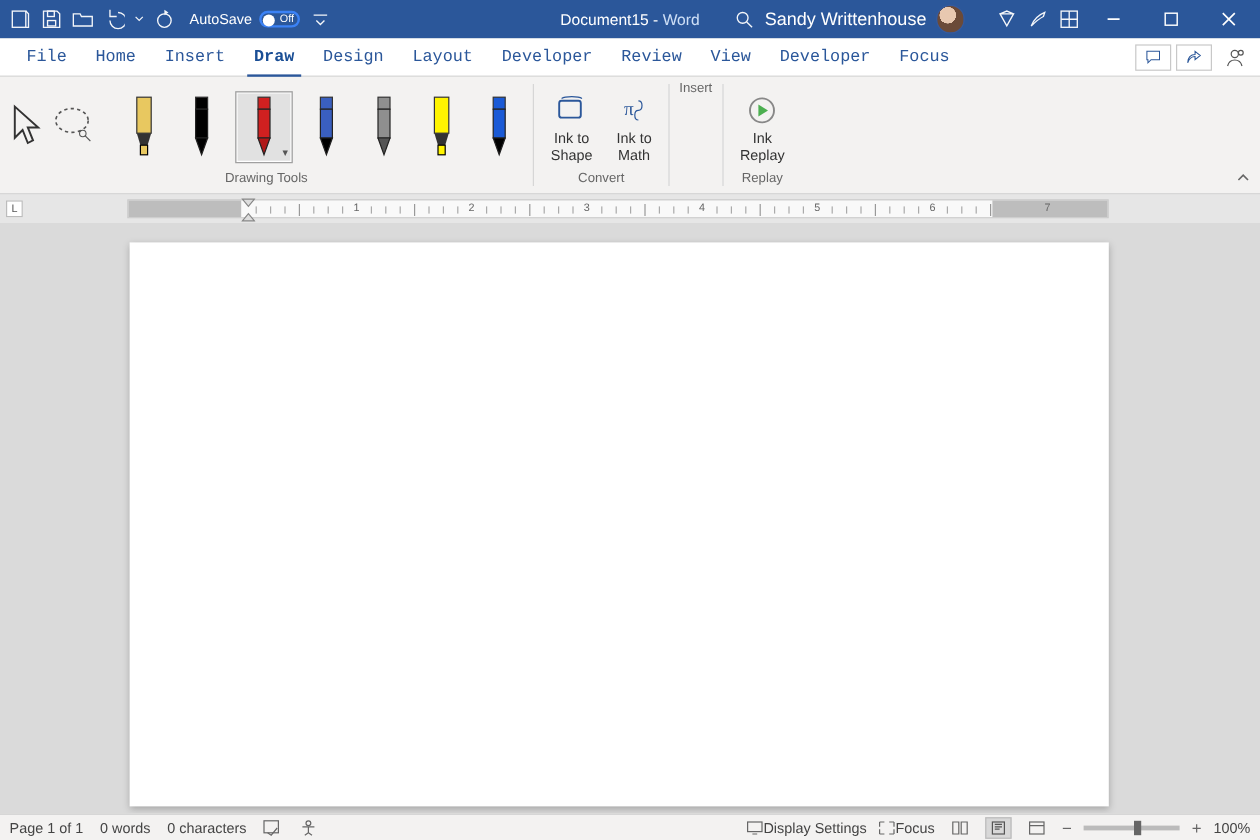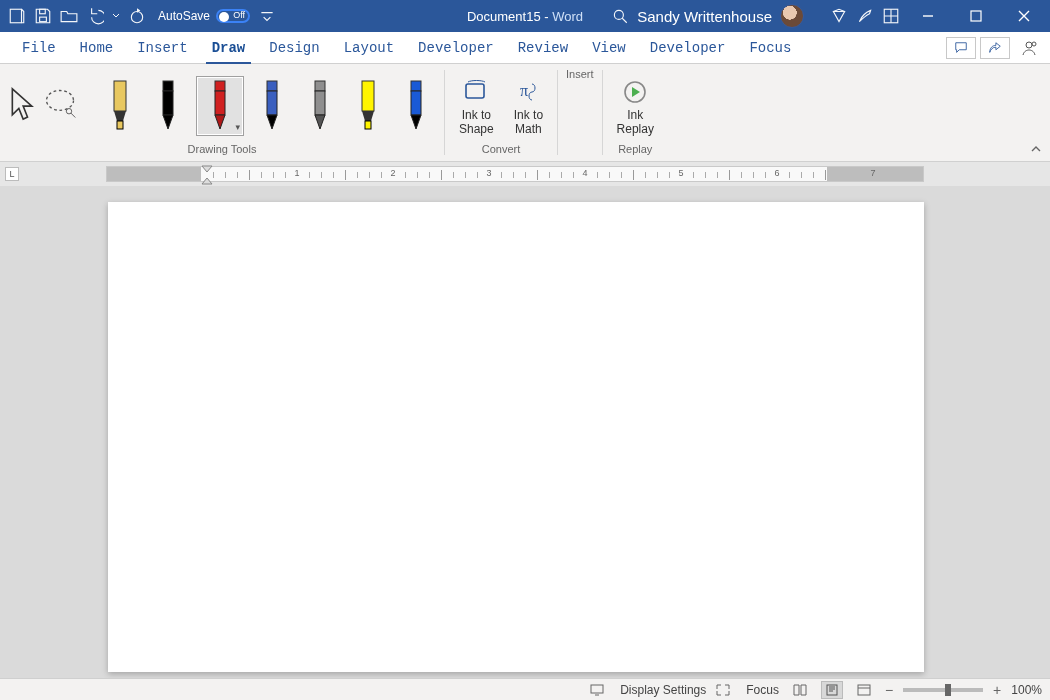--- a/index.html
+++ b/index.html
@@ -156,21 +156,21 @@
     width: 22px; height: 18px; border: 1px solid transparent;
     display:flex;align-items:center;justify-content:center;color:#555;
   }
   .viewbtn.active { background: #d8d8d8; border-color: #bbb; }
   .zoom-slider {
     width: 80px; height: 4px; background: #bbb; position: relative;
   }
   .zoom-slider .thumb {
     width: 6px; height: 12px; background: #666; position: absolute; top: -4px; left: 42px;
   }
-  .sicon { display:inline-flex; align-items:center; gap:16px; }
+  .sicon { display:inline-flex; align-items:center; gap:0; }
   .ruler .tick {
     position:absolute; top:5px; width:1px; height:6px; background:#aaa;
   }
   .ruler .tickm {
     position:absolute; top:3px; width:1px; height:10px; background:#999;
   }
   .indent-marker{
     position:absolute; left:94px; top:-2px;
   }
 </style>
@@ -500,20 +500,37 @@
         <span class="tickm" style="left: 718px;"></span>
       </div>
   </div>
 </div>
 
 <div class="workspace">
   <div class="page"></div>
 </div>
 
 <div class="statusbar">
+  <div class="sleft">
+    <span>Page 1 of 1</span>
+    <span>0 words</span>
+    <span>0 characters</span>
+    <span class="sicon">
+      <svg width="16" height="14" viewBox="0 0 16 14">
+          <rect x="1" y="1" width="12" height="10" fill="none" stroke="#666"></rect>
+          <path d="M4 11l3 2 5-6" fill="none" stroke="#666"></path>
+        </svg>
+    </span>
+    <span class="sicon">
+      <svg width="16" height="14" viewBox="0 0 16 14">
+          <circle cx="8" cy="3" r="2" fill="none" stroke="#666"></circle>
+          <path d="M3 6h10M8 6v5M5 13l3-2 3 2" fill="none" stroke="#666"></path>
+        </svg>
+    </span>
+  </div>
   <div class="sright">
     <span class="sicon">
       <svg width="14" height="12" viewBox="0 0 14 12">
           <rect x="1" y="1" width="12" height="8" fill="none" stroke="#666"></rect>
           <path d="M5 11h4" stroke="#666"></path>
         </svg>
       <span>Display Settings</span>
     </span>
     <span class="sicon">
       <svg width="14" height="12" viewBox="0 0 14 12">

